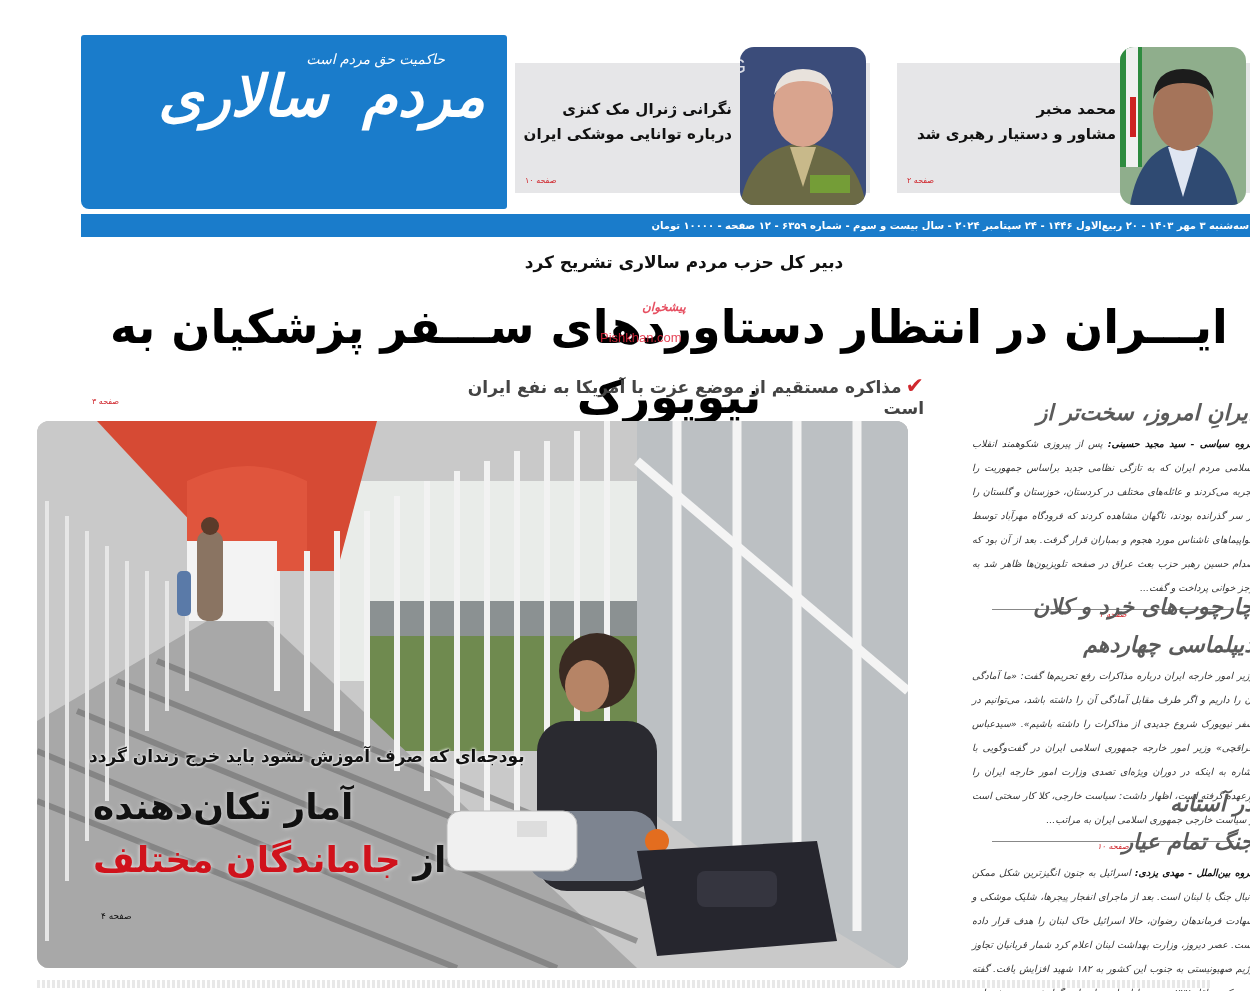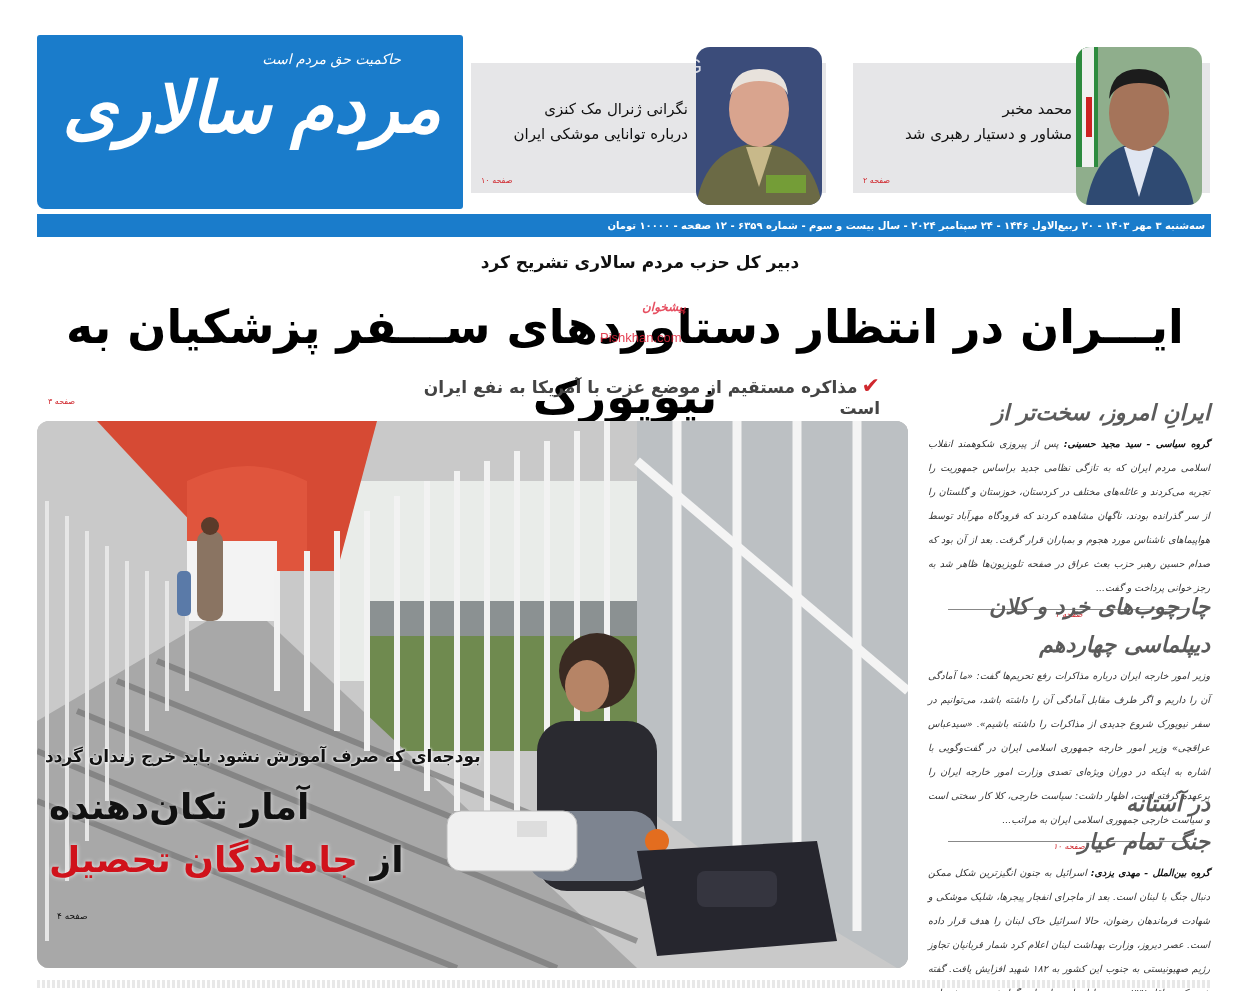--- a/index.html
+++ b/index.html
@@ -1,51 +1,51 @@
 <!DOCTYPE html>
 <html><head>
 <meta charset="utf-8">
 <style>
   * { box-sizing: border-box; margin: 0; padding: 0; }
   body {
     width: 1250px; height: 991px; background: #ffffff; position: relative; overflow: hidden;
     font-family: "DejaVu Sans", sans-serif; color: #111;
   }
   .abs { position: absolute; }
-  [dir=rtl] { direction: rtl; }
+  [dir=rtl] { direction: rtl; margin-left: 44px; }
 
   
   .masthead {
     left: 37px; top: 35px; width: 426px; height: 174px; background: #1a7ccb;
     border-radius: 3px 3px 3px 8px;
   }
   .masthead .title {
     position: absolute; right: 22px; top: 38px; color: #fff;
-    font-family: Liberation Sans, sans-serif; font-size: 70px; font-weight: bold; font-style: italic;
+    font-family: Liberation Mono, monospace; font-size: 57px; font-weight: bold; font-style: italic;
     line-height: 1; letter-spacing: -2px; padding-left: 20px;
   }
   .masthead .slogan {
     position: absolute; right: 62px; top: 16px; color: #fff;
     font-family: "DejaVu Serif", serif; font-size: 14px; font-style: italic;
   }
   .datebar {
     left: 37px; top: 214px; width: 1174px; height: 23px; background: #1a7ccb;
     color: #fff; font-size: 10px; line-height: 23px; padding-right: 6px; text-align: right;
     font-weight: bold;
   }
 
   
   .card {
     top: 63px; height: 130px; background: #e6e6e8;
   }
   .card-photo {
     position: absolute; top: -16px; width: 126px; height: 158px; border-radius: 14px; overflow: hidden;
   }
   .card-text {
-    position: absolute; top: 34px; text-align: right; font-weight: normal; font-size: 15px; line-height: 25px; color: #111;
+    position: absolute; top: 34px; text-align: right; font-weight: bold; font-size: 15px; line-height: 25px; color: #111;
   }
   .card-page {
     position: absolute; left: 10px; bottom: 8px; color: #d0282e; font-size: 8px;
   }
 
   
   .kicker {
     left: 380px; top: 252px; width: 520px; text-align: center; font-size: 17px; font-weight: bold;
   }
   .headline {
@@ -242,21 +242,21 @@
     <rect x="410" y="390" width="130" height="60" rx="14" fill="#f0f0f0" stroke="#bbb"></rect>
     <rect x="480" y="400" width="30" height="16" fill="#ddd"></rect>
 
     <circle cx="620" cy="420" r="12" fill="#e36d1f"></circle>
 
     <path d="M600 430 L780 420 L800 520 L620 535 Z" fill="#26262e"></path>
     <rect x="660" y="450" width="80" height="36" rx="8" fill="#35353f"></rect>
   </svg>
   <div class="photo-cap1" dir="rtl">بودجه‌ای که صرف آموزش نشود باید خرج زندان گردد</div>
   <div class="photo-cap2" dir="rtl">آمار تکان‌دهنده</div>
-  <div class="photo-cap3" dir="rtl"><span class="black">از </span><span>جاماندگان تحصیل</span></div>
+  <div class="photo-cap3" dir="rtl"><span class="black">از </span><span>جاماندگان مختلف</span></div>
   <div class="photo-page" dir="rtl">صفحه ۴</div>
 </div>
 
 <div class="abs col" style="top:394px;" dir="rtl">
   <h2>ایرانِ امروز، سخت‌تر از</h2>
   <p><b>گروه سیاسی - سید مجید حسینی:</b><span> پس از پیروزی شکوهمند انقلاب اسلامی مردم ایران که به تازگی نظامی جدید براساس جمهوریت را تجربه می‌کردند و عائله‌های مختلف در کردستان، خوزستان و گلستان را از سر گذرانده بودند، ناگهان مشاهده کردند که فرودگاه مهرآباد توسط هواپیماهای ناشناس مورد هجوم و بمباران قرار گرفت. بعد از آن بود که صدام حسین رهبر حزب بعث عراق در صفحه تلویزیون‌ها ظاهر شد به رجز خوانی پرداخت و گفت...</span></p>
   <div class="sep"><span>صفحه ۲</span></div>
 </div>
 
 <div class="abs col" style="top:588px;" dir="rtl">

